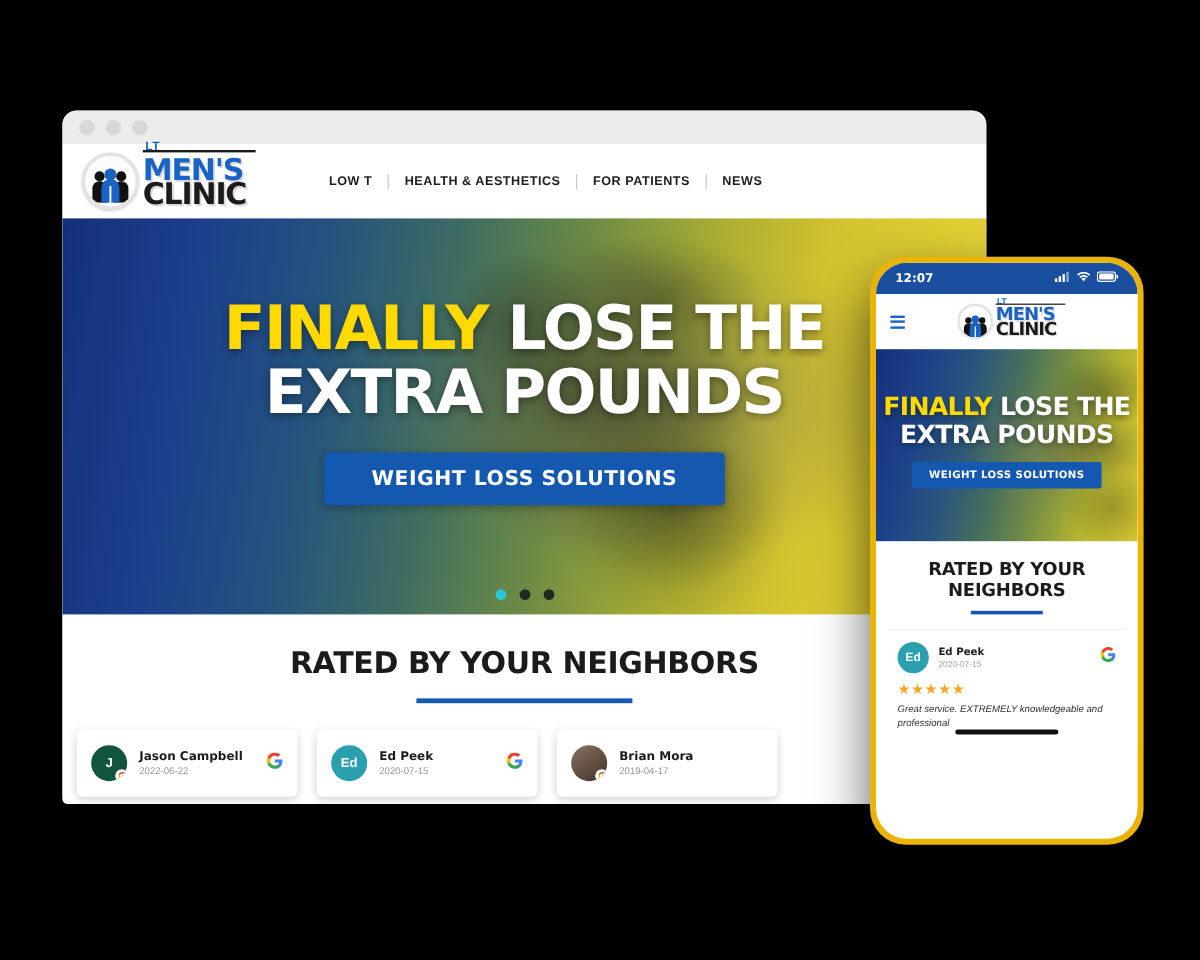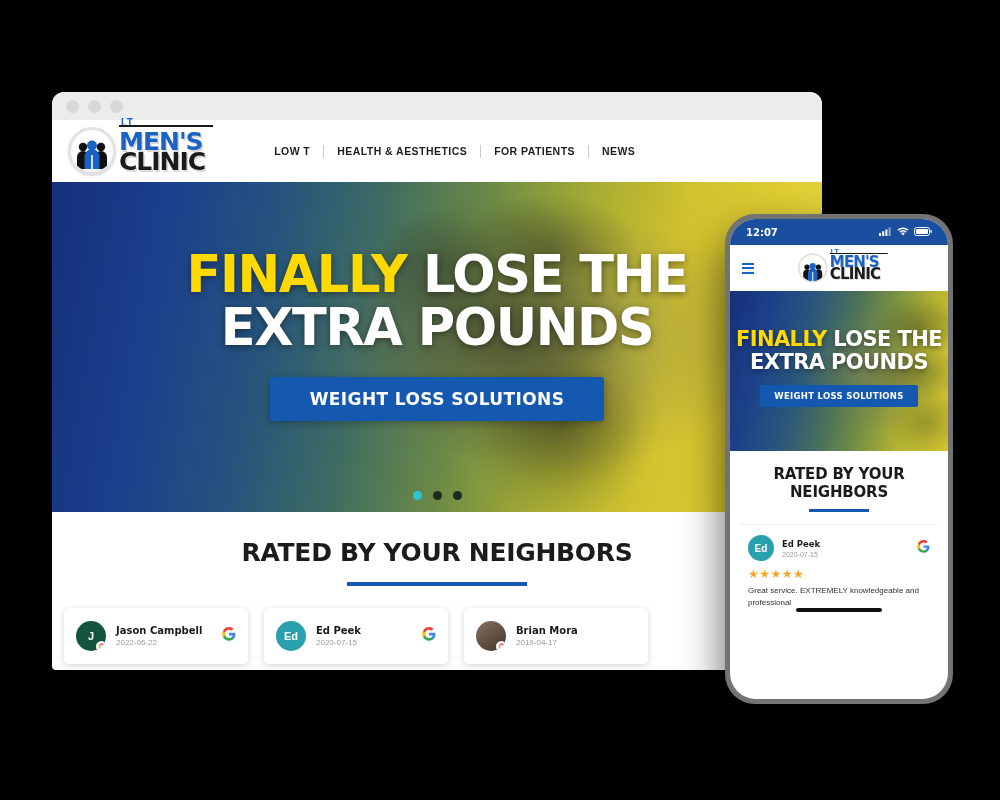--- a/index.html
+++ b/index.html
@@ -150,21 +150,21 @@
   .rv-meta{flex:1;min-width:0;}
   .rv-name{
     font-size:10px;font-weight:bold;color:#1b1b1b;white-space:nowrap;
     font-family:"DejaVu Sans", sans-serif;
   }
   .rv-date{font-size:8px;color:#9a9a9a;margin-top:2px;}
 
   
   .phone{
     position:absolute;left:725px;top:214px;width:228px;height:490px;
-    background:#737373;border-radius:30px;padding:5px;box-sizing:border-box;
+    background:#eab308;border-radius:30px;padding:5px;box-sizing:border-box;
     box-shadow:0 20px 44px rgba(0,0,0,.62);
   }
   .phone-screen{
     width:100%;height:100%;background:#fff;border-radius:26px;overflow:hidden;
     display:flex;flex-direction:column;
   }
   .status-bar{
     height:26px;background:#1a4fa0;color:#fff;flex:0 0 auto;
     display:flex;align-items:center;justify-content:space-between;
     padding:0 16px;box-sizing:border-box;
@@ -241,21 +241,21 @@
     width:26px;height:26px;border-radius:50%;background:#2a9fae;color:#fff;
     display:flex;align-items:center;justify-content:center;
     font-size:10px;font-weight:bold;flex:0 0 auto;
   }
   .m-name{font-size:8.5px;font-weight:bold;color:#1b1b1b;
     font-family:"DejaVu Sans", sans-serif;}
   .m-date{font-size:7px;color:#9a9a9a;margin-top:2px;}
   .m-g{margin-left:auto;}
   .m-stars{color:#f5a623;font-size:12px;letter-spacing:.5px;margin-top:7px;line-height:1;}
   .m-text{font-size:8px;color:#303030;line-height:1.45;margin-top:5px;
-    font-family:"Liberation Sans", sans-serif;}
+    font-family:"Liberation Sans", sans-serif;font-style:italic;}
 
   .m-urlbar{
     margin-top:auto;flex:0 0 auto;height:30px;background:#fff;
     border-top:1px solid #e8e8e8;
     display:flex;align-items:center;justify-content:center;gap:4px;
     font-size:7.5px;color:#505050;
   }
   .m-home{
     flex:0 0 auto;height:16px;background:#fff;
     display:flex;align-items:flex-start;justify-content:center;

